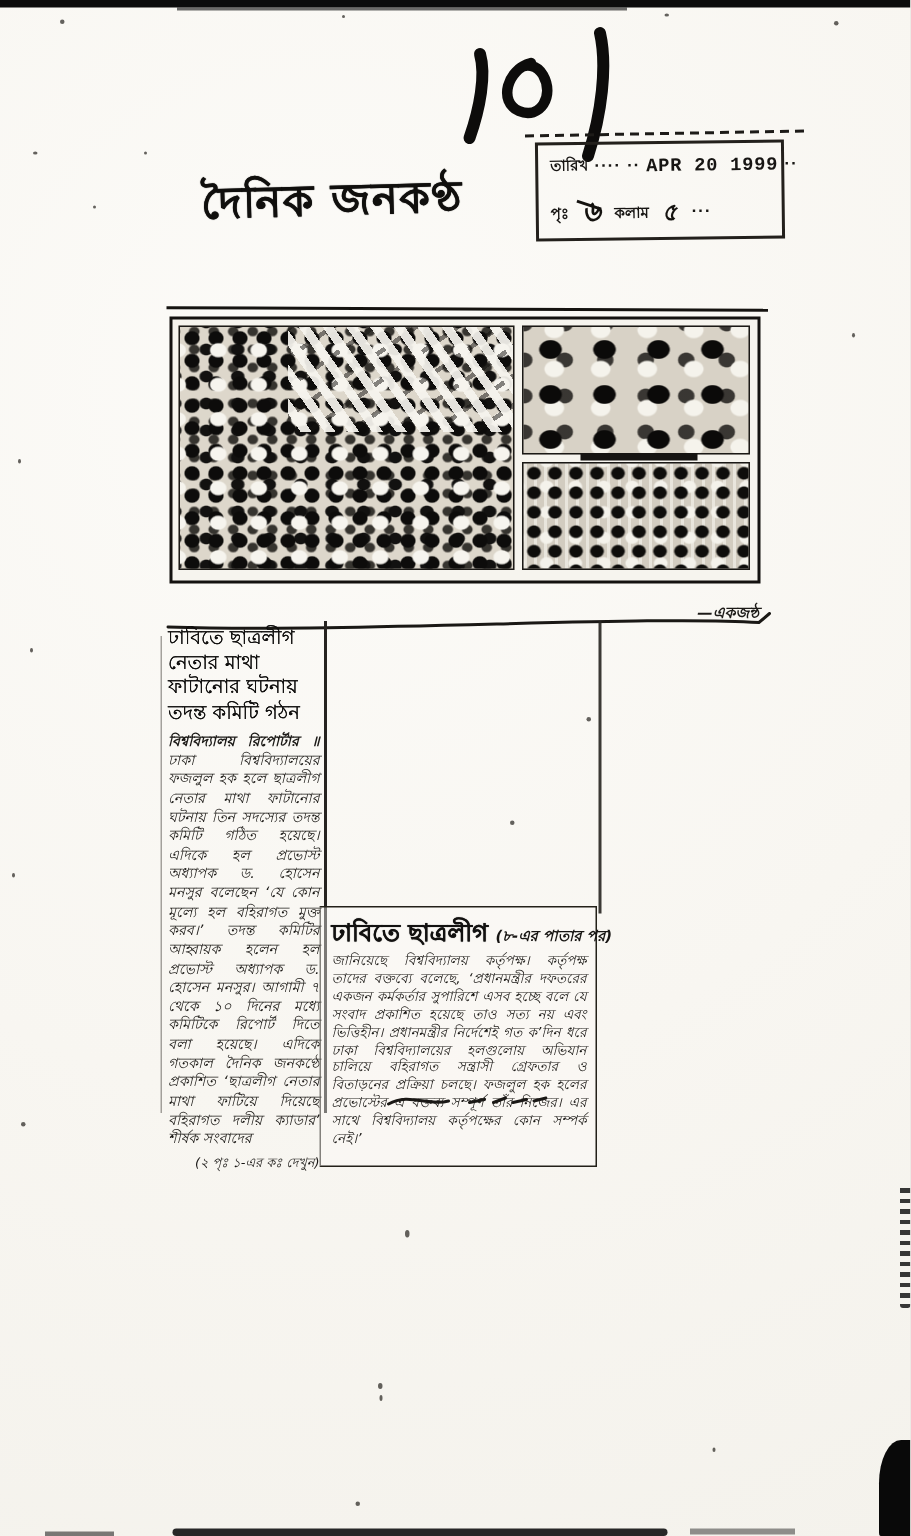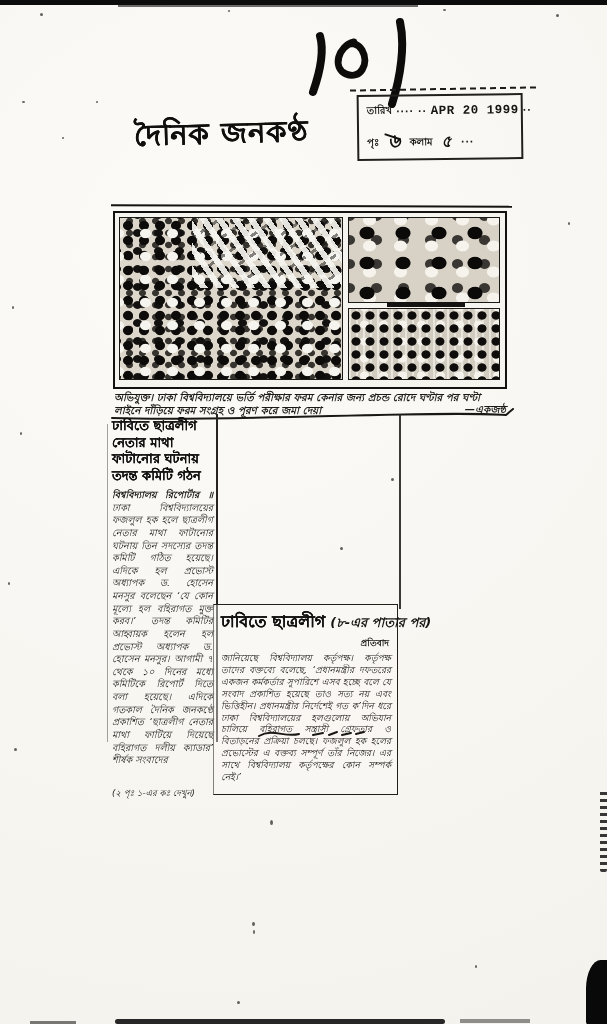--- a/index.html
+++ b/index.html
@@ -84,31 +84,31 @@
   .caption-rule{position:absolute;left:110px;top:408px;width:406px;height:16px;}
   .caption-rule path{stroke:#1a1815;stroke-width:2;fill:none;stroke-linecap:round;}
 
   
   .vline-mid{position:absolute;left:216px;top:414px;width:1.6px;height:328px;background:#262320;}
   .vline-right{position:absolute;left:399px;top:414px;width:1.6px;height:195px;background:#262320;opacity:.9;}
   .lcol-edge{position:absolute;left:107px;top:424px;width:1px;height:318px;background:#3a3631;opacity:.45;}
 
   
   .left-col{position:absolute;left:112px;top:418px;width:101px;}
-  .left-col h2{margin:0 0 5px 0;font-size:13px;line-height:1.27;font-weight:700;color:#121110;text-shadow:0 0 .4px #000;}
+  .left-col h2{margin:0 0 5px 0;font-size:13px;line-height:1.27;font-weight:400;color:#121110;text-shadow:0 0 .4px #000;}
   .left-col .body{font-size:9.5px;line-height:1.33;text-align:justify;color:#1b1916;font-style:italic;}
   .left-col .byline{font-weight:800;}
-  .left-col .jump{font-size:8.6px;font-style:italic;margin-top:20px;text-align:left;}
+  .left-col .jump{font-size:8.6px;font-style:italic;margin-top:2px;text-align:right;}
 
   
   .cont-box{position:absolute;left:213px;top:604px;width:185px;border:1.6px solid #232019;
     border-left-color:rgba(35,32,25,.55);padding:4px 6px 10px 7px;box-sizing:border-box;background:rgba(252,251,248,.4);}
   .cont-head{display:flex;align-items:baseline;gap:5px;white-space:nowrap;}
   .cont-head .big{font-size:16px;font-weight:800;color:#121110;text-shadow:0 0 .5px #000;}
-  .cont-head .note{font-size:13px;font-weight:700;font-style:italic;}
+  .cont-head .note{font-size:10px;font-weight:700;font-style:italic;}
   .cont-kicker{text-align:right;font-size:9px;font-weight:800;margin:0 2px 2px 0;}
   .cont-body{font-size:9.1px;line-height:1.31;text-align:justify;color:#1b1916;font-style:italic;}
   .scribble{position:absolute;left:255px;top:726px;width:110px;height:14px;}
   .scribble path{stroke:#1a1815;stroke-width:2;fill:none;stroke-linecap:round;}
 </style>
 </head>
 <body>
 
 <div class="scan">
 
@@ -170,21 +170,20 @@
   <div class="photo-frame">
     <div class="panel ph-left">
       <div class="ph-streaks"></div>
     </div>
     <div class="panel ph-rt"></div>
     <div class="panel ph-rb"></div>
     <div class="ph-gapbar"></div>
   </div>
 
   <div class="caption">
-    <span>অভিযুক্ত। ঢাকা বিশ্ববিদ্যালয়ে ভর্তি পরীক্ষার ফরম কেনার জন্য প্রচন্ড রোদে ঘণ্টার পর ঘণ্টা লাইনে দাঁড়িয়ে ফরম সংগ্রহ ও পূরণ করে জমা দেয়া</span>
     <span class="credit">—একজন্ঠ</span>
   </div>
   <svg class="caption-rule" viewBox="0 0 406 16">
     <path d="M 2 10 C 130 14, 320 2, 396 7 l 7 -6"></path>
   </svg>
 
   <div class="vline-mid"></div>
   <div class="vline-right"></div>
   <div class="lcol-edge"></div>
 
@@ -194,20 +193,19 @@
       <span class="byline">বিশ্ববিদ্যালয় রিপোর্টার ॥</span><span> ঢাকা বিশ্ববিদ্যালয়ের ফজলুল হক হলে ছাত্রলীগ নেতার মাথা ফাটানোর ঘটনায় তিন সদস্যের তদন্ত কমিটি গঠিত হয়েছে। এদিকে হল প্রভোস্ট অধ্যাপক ড. হোসেন মনসুর বলেছেন ‘যে কোন মূল্যে হল বহিরাগত মুক্ত করব।’ তদন্ত কমিটির আহ্বায়ক হলেন হল প্রভোস্ট অধ্যাপক ড. হোসেন মনসুর। আগামী ৭ থেকে ১০ দিনের মধ্যে কমিটিকে রিপোর্ট দিতে বলা হয়েছে। এদিকে গতকাল দৈনিক জনকণ্ঠে প্রকাশিত ‘ছাত্রলীগ নেতার মাথা ফাটিয়ে দিয়েছে বহিরাগত দলীয় ক্যাডার’ শীর্ষক সংবাদের</span>
     </div>
     <div class="jump">(২ পৃঃ ১-এর কঃ দেখুন)</div>
   </div>
 
   <div class="cont-box">
     <div class="cont-head">
       <span class="big">ঢাবিতে ছাত্রলীগ</span>
       <span class="note">(৮-এর পাতার পর)</span>
     </div>
-    <div class="cont-kicker">প্রতিবাদ</div>
     <div class="cont-body">জানিয়েছে বিশ্ববিদ্যালয় কর্তৃপক্ষ। কর্তৃপক্ষ তাদের বক্তব্যে বলেছে, ‘প্রধানমন্ত্রীর দফতরের একজন কর্মকর্তার সুপারিশে এসব হচ্ছে বলে যে সংবাদ প্রকাশিত হয়েছে তাও সত্য নয় এবং ভিত্তিহীন। প্রধানমন্ত্রীর নির্দেশেই গত ক’দিন ধরে ঢাকা বিশ্ববিদ্যালয়ের হলগুলোয় অভিযান চালিয়ে বহিরাগত সন্ত্রাসী গ্রেফতার ও বিতাড়নের প্রক্রিয়া চলছে। ফজলুল হক হলের প্রভোস্টের এ বক্তব্য সম্পূর্ণ তাঁর নিজের। এর সাথে বিশ্ববিদ্যালয় কর্তৃপক্ষের কোন সম্পর্ক নেই।’</div>
   </div>
   <svg class="scribble" viewBox="0 0 110 14">
     <path d="M 4 10 C 18 2, 30 12, 44 8 M 58 9 l 10 -2 m 6 2 l 8 -3 m 5 3 l 9 -2 m 5 1 l 8 -2"></path>
   </svg>
 
 </div>
 
 </body></html>

